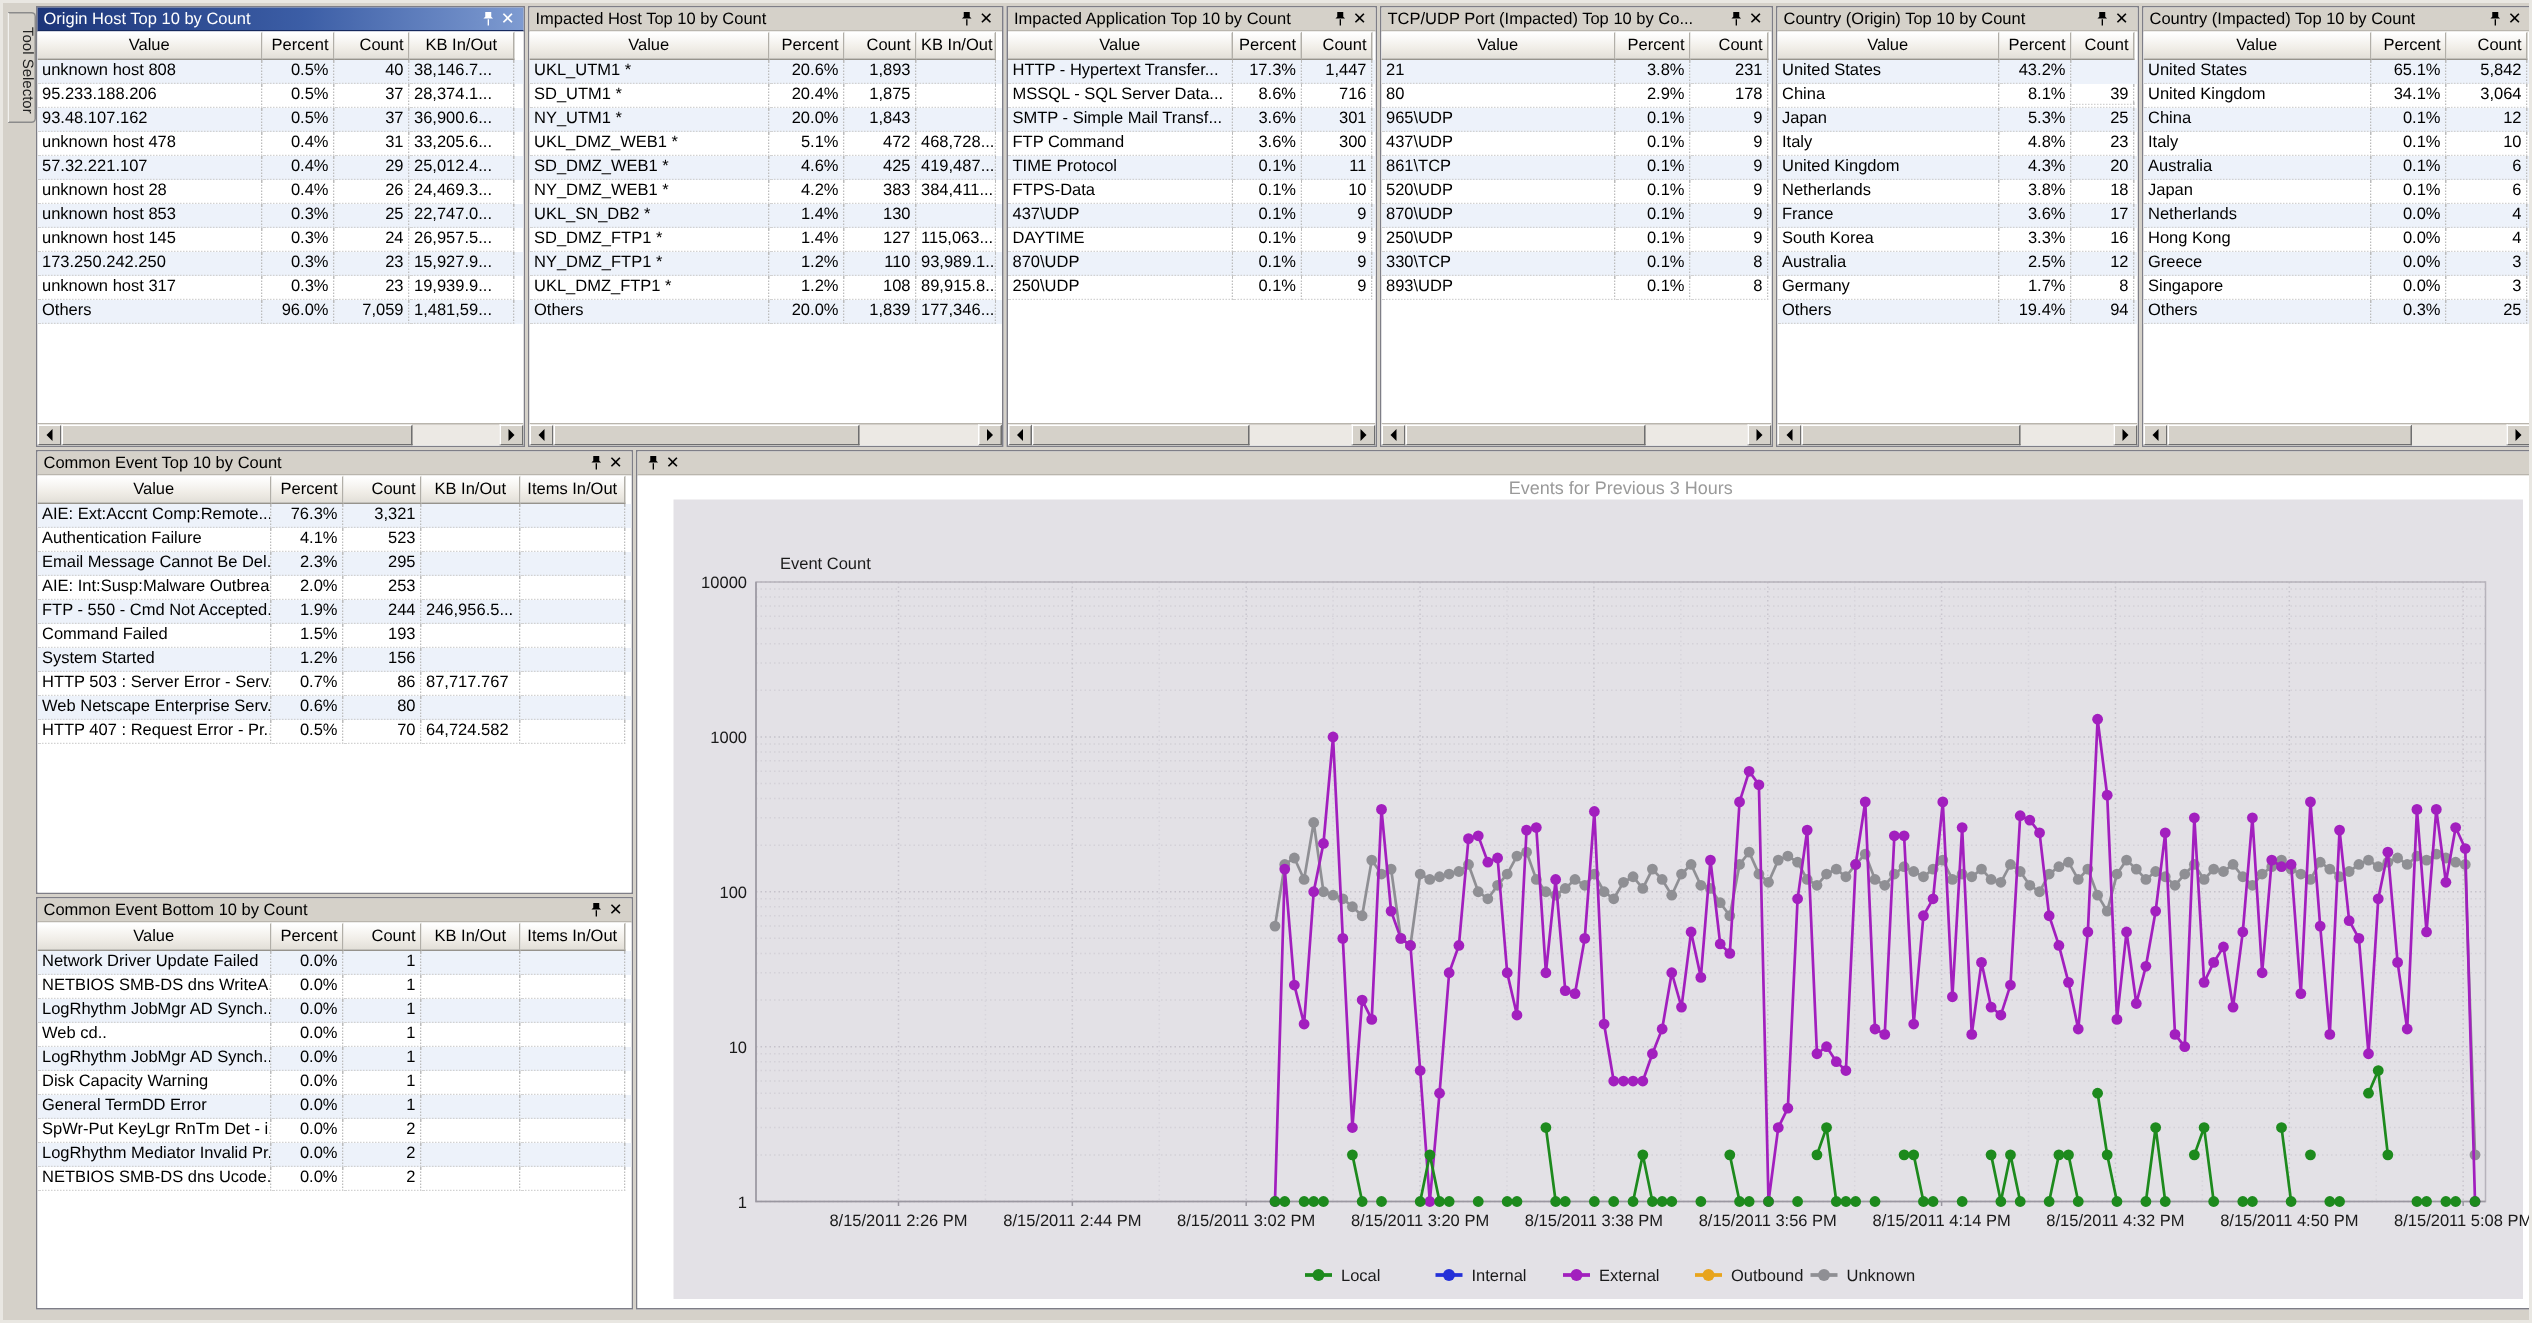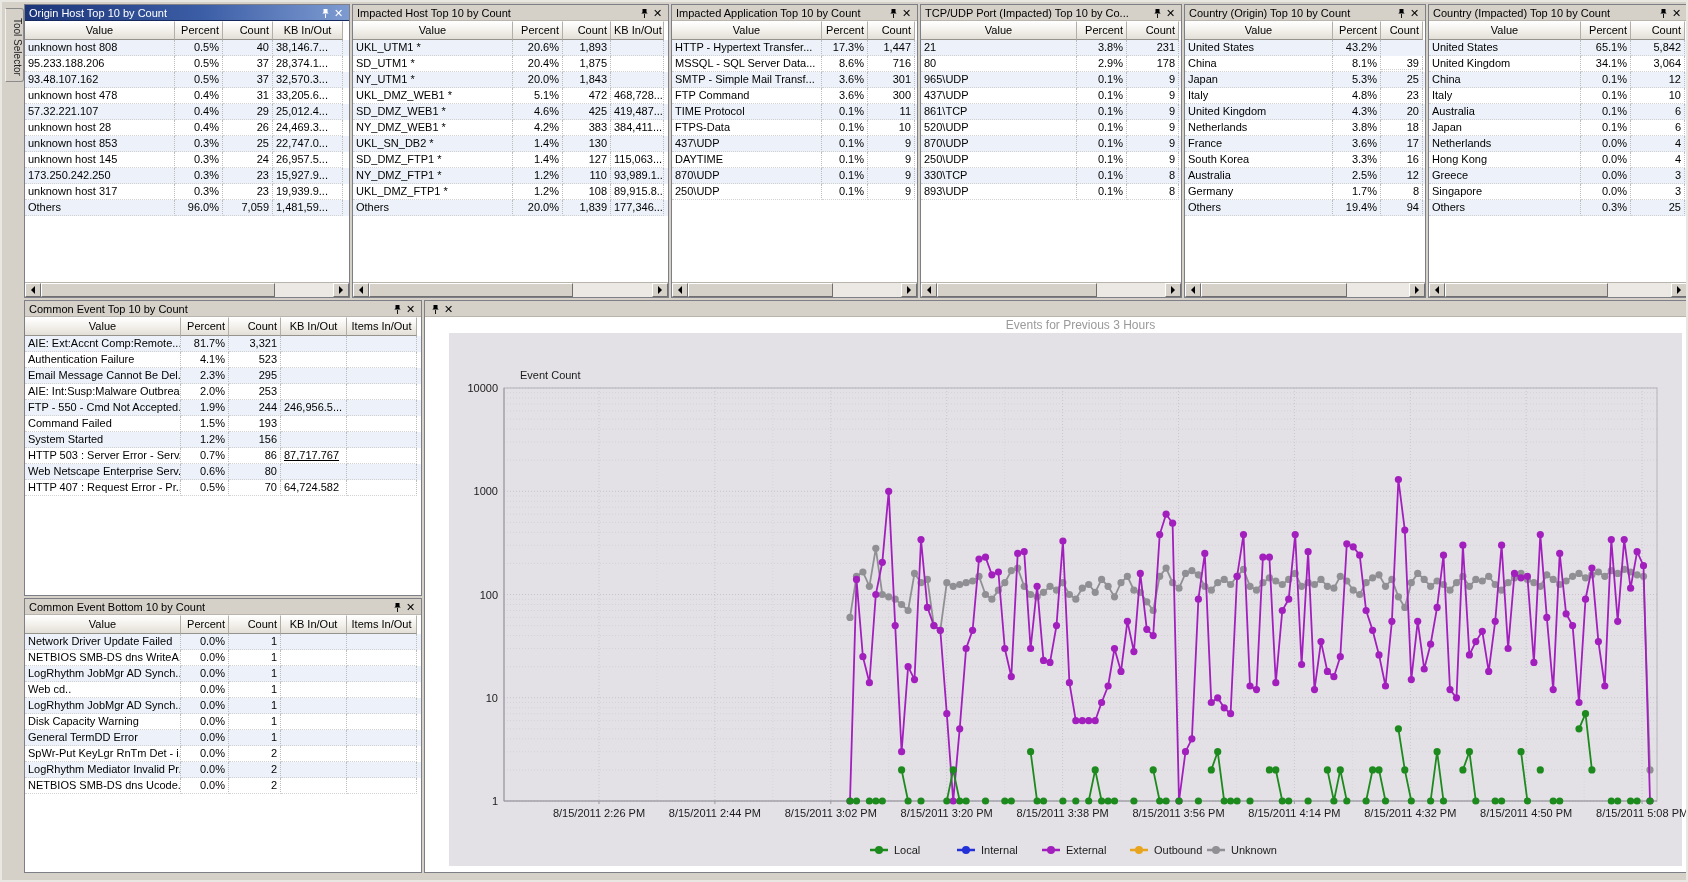--- a/index.html
+++ b/index.html
@@ -78,21 +78,21 @@
           <div class="drow">
             <div class="dc al" style="width: 150px;">95.233.188.206</div>
             <div class="dc ar" style="width: 48px;">0.5%</div>
             <div class="dc ar" style="width: 50px;">37</div>
             <div class="dc al" style="width: 70px;">28,374.1...</div>
           </div>
           <div class="drow">
             <div class="dc al" style="width: 150px;">93.48.107.162</div>
             <div class="dc ar" style="width: 48px;">0.5%</div>
             <div class="dc ar" style="width: 50px;">37</div>
-            <div class="dc al" style="width: 70px;">32,570.3...</div>
+            <div class="dc al" style="width: 70px;">36,900.6...</div>
           </div>
           <div class="drow">
             <div class="dc al" style="width: 150px;">unknown host 478</div>
             <div class="dc ar" style="width: 48px;">0.4%</div>
             <div class="dc ar" style="width: 50px;">31</div>
             <div class="dc al" style="width: 70px;">33,205.6...</div>
           </div>
           <div class="drow">
             <div class="dc al" style="width: 150px;">57.32.221.107</div>
             <div class="dc ar" style="width: 48px;">0.4%</div>
@@ -571,21 +571,21 @@
         <div class="pbody">
           <div class="hrow">
             <div class="hc ac" style="width: 156px;">Value</div>
             <div class="hc ar" style="width: 48px;">Percent</div>
             <div class="hc ar" style="width: 52px;">Count</div>
             <div class="hc ac" style="width: 66px;">KB In/Out</div>
             <div class="hc ac" style="width: 70px;">Items In/Out</div>
           </div>
           <div class="drow">
             <div class="dc al" style="width: 156px;">AIE: Ext:Accnt Comp:Remote...</div>
-            <div class="dc ar" style="width: 48px;">81.7%</div>
+            <div class="dc ar" style="width: 48px;">76.3%</div>
             <div class="dc ar" style="width: 52px;">3,321</div>
             <div class="dc al" style="width: 66px;"></div>
             <div class="dc al" style="width: 70px;"></div>
           </div>
           <div class="drow">
             <div class="dc al" style="width: 156px;">Authentication Failure</div>
             <div class="dc ar" style="width: 48px;">4.1%</div>
             <div class="dc ar" style="width: 52px;">523</div>
             <div class="dc al" style="width: 66px;"></div>
             <div class="dc al" style="width: 70px;"></div>
@@ -622,21 +622,21 @@
             <div class="dc al" style="width: 156px;">System Started</div>
             <div class="dc ar" style="width: 48px;">1.2%</div>
             <div class="dc ar" style="width: 52px;">156</div>
             <div class="dc al" style="width: 66px;"></div>
             <div class="dc al" style="width: 70px;"></div>
           </div>
           <div class="drow">
             <div class="dc al" style="width: 156px;">HTTP 503 : Server Error - Serv...</div>
             <div class="dc ar" style="width: 48px;">0.7%</div>
             <div class="dc ar" style="width: 52px;">86</div>
-            <div class="dc al" style="width: 66px; text-decoration: underline;">87,717.767</div>
+            <div class="dc al" style="width: 66px;">87,717.767</div>
             <div class="dc al" style="width: 70px;"></div>
           </div>
           <div class="drow">
             <div class="dc al" style="width: 156px;">Web Netscape Enterprise Serv...</div>
             <div class="dc ar" style="width: 48px;">0.6%</div>
             <div class="dc ar" style="width: 52px;">80</div>
             <div class="dc al" style="width: 66px;"></div>
             <div class="dc al" style="width: 70px;"></div>
           </div>
           <div class="drow">

